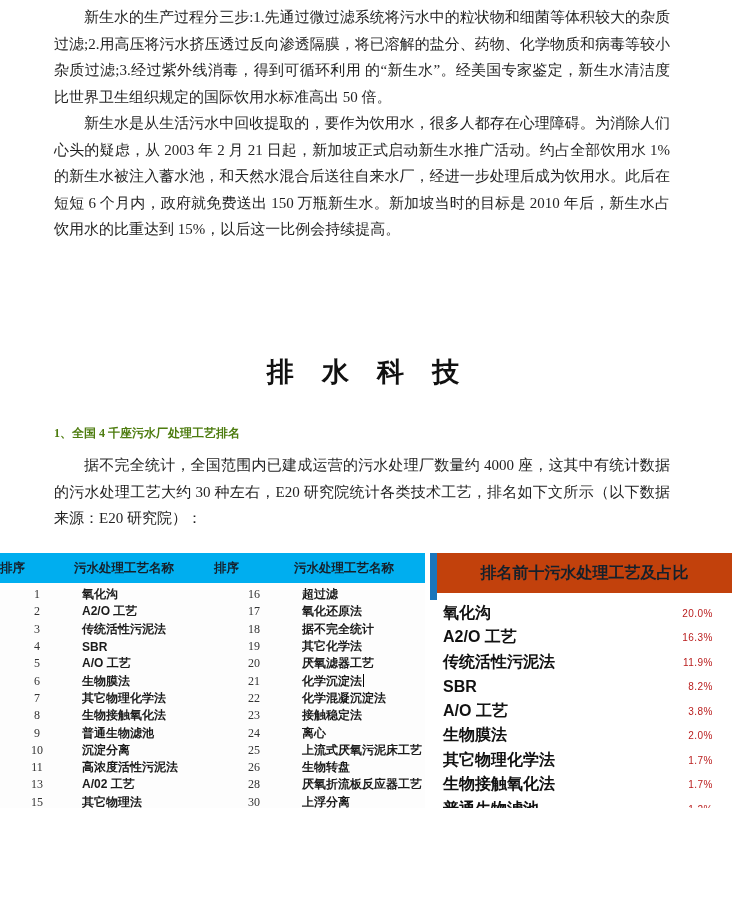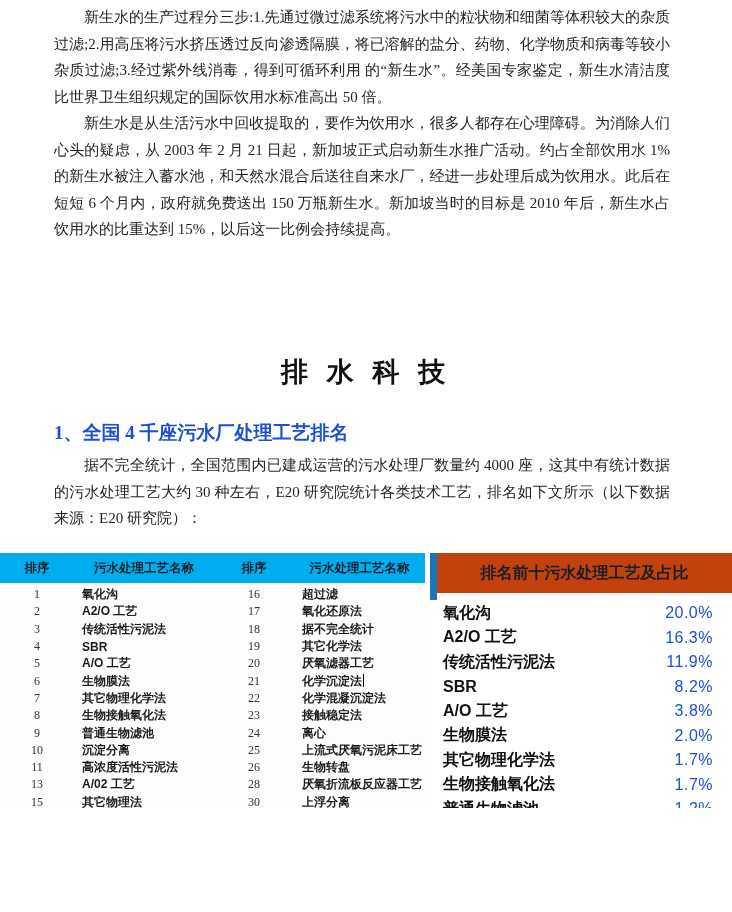--- a/index.html
+++ b/index.html
@@ -14,39 +14,39 @@
   
   .text-top { position:absolute; top:4px; left:54px; width:616px; }
   .para {
     font-size:15px; line-height:26.5px; text-align:justify;
     text-indent:2em; color:#1f1f1f;
   }
 
   .main-heading {
     position:absolute; top:354px; left:0; width:732px;
     text-align:center; font-size:27px; font-weight:bold;
-    letter-spacing:6px; color:#111;
+    letter-spacing:6px; color:#111;font-family:Liberation Mono, monospace;
   }
 
   .section-block { position:absolute; top:419px; left:54px; width:616px; }
   .section-title {
-    font-size:19px; font-weight:bold; line-height:28px; color:#1d4ed8;
+    font-size:12px; font-weight:bold; line-height:28px; color:#4d7c0f;
   }
   .section-intro { margin-top:5px; }
 
   
   .table-area { position:absolute; top:553px; left:0; width:732px; height:296px; }
 
   .process-table { position:absolute; left:0; top:0; width:425px; background:#fdfdfd; border-bottom:1px solid #ececec; }
   .pt-header {
     height:30px; display:grid; grid-template-columns:74px 140px 80px 131px;
     align-items:center; font-weight:bold; font-size:12.5px; color:#15202b;
     font-family:"Liberation Sans","DejaVu Sans",sans-serif;
   }
-  .pt-header .th { text-align:center; }
+  .pt-header .th { }
   .pt-rows { padding-top:3px; }
   .trow {
     height:17.3px; display:grid; grid-template-columns:74px 140px 80px 131px;
     align-items:center; font-size:12px;
   }
   .td-rank {
     text-align:center; color:#333;
     font-family:"Liberation Serif","DejaVu Serif",serif;
   }
   .td-name {
@@ -73,21 +73,21 @@
   .panel-row {
     height:24.5px; display:flex; justify-content:space-between;
     align-items:center; padding:0 19px 0 13px;
   }
   .panel-name {
     font-weight:bold; font-size:16px; color:#111;
     font-family:"Liberation Sans","DejaVu Sans",sans-serif;
     white-space:nowrap;
   }
   .panel-share {
-    font-size:16px; color:#1d4ed8; letter-spacing:0.5px;
+    font-size:10px; color:#b91c1c; letter-spacing:0.5px;
     font-family:"Liberation Sans","DejaVu Sans",sans-serif;
   }
 </style>
 </head>
 <body>
 
 <div class="page">
 
   <div class="text-top">
     <p class="para">新生水的生产过程分三步:1.先通过微过滤系统将污水中的粒状物和细菌等体积较大的杂质过滤;2.用高压将污水挤压透过反向渗透隔膜，将已溶解的盐分、药物、化学物质和病毒等较小杂质过滤;3.经过紫外线消毒，得到可循环利用 的“新生水”。经美国专家鉴定，新生水清洁度比世界卫生组织规定的国际饮用水标准高出 50 倍。</p>

